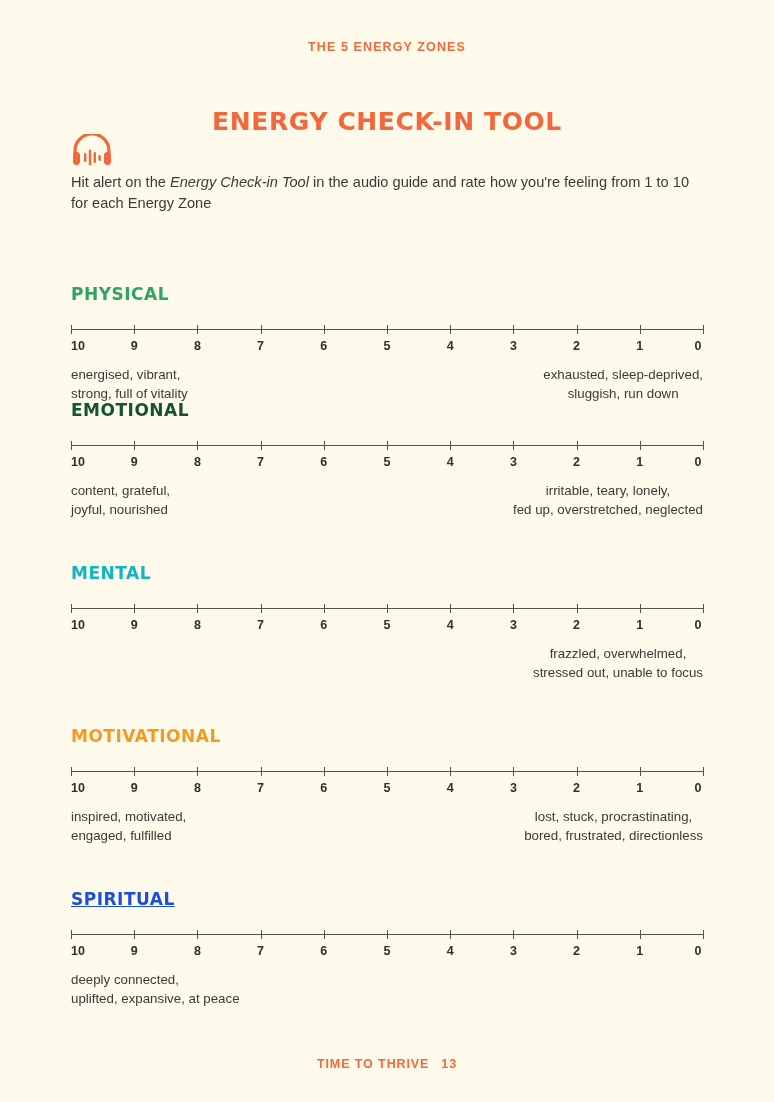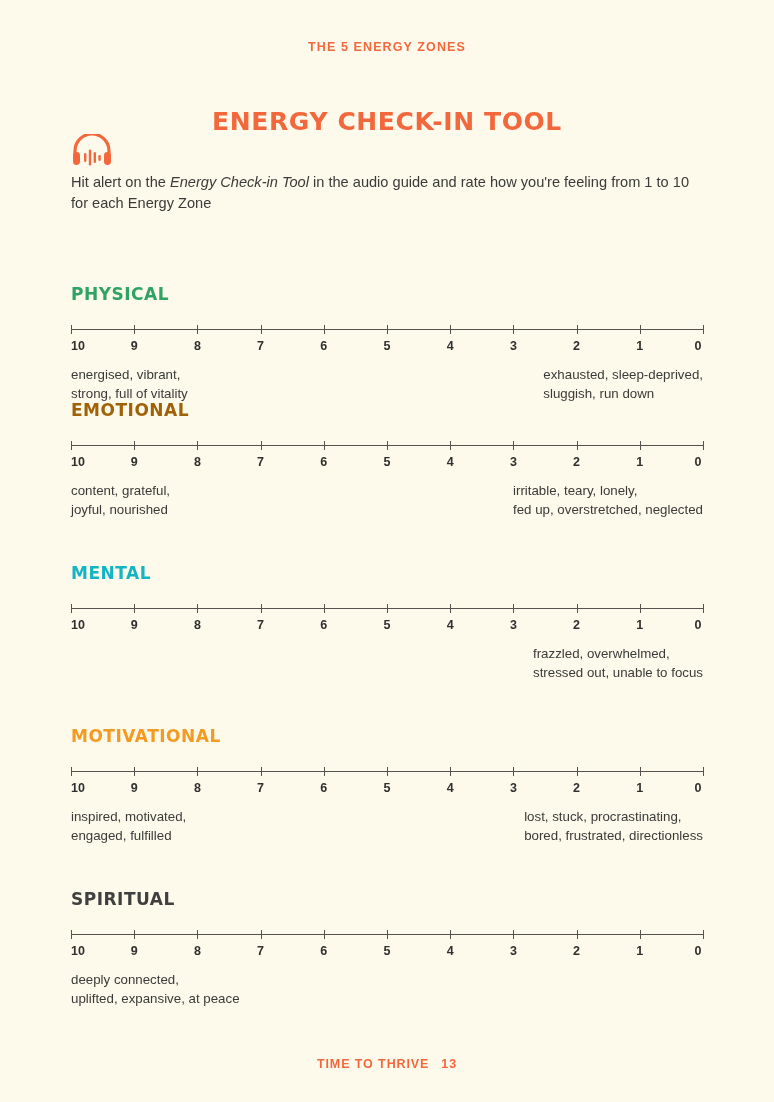--- a/index.html
+++ b/index.html
@@ -112,21 +112,21 @@
     line-height: 19px;
     text-align: left;
     color: #3a3a38;
   }
   .desc-right {
     position: absolute;
     top: 36px;
     right: 0;
     font-size: 13.3px;
     line-height: 19px;
-    text-align: left;
+    text-align: center;
     color: #3a3a38;
   }
   .footer {
     position: absolute;
     bottom: 31px;
     left: 0;
     width: 774px;
     text-align: center;
     font-size: 12.5px;
     font-weight: bold;
@@ -187,21 +187,21 @@
           <div class="tick-label" style="left: 505.6px;">2</div>
           <div class="tick" style="left: 568.8px;"></div>
           <div class="tick-label" style="left: 568.8px;">1</div>
           <div class="tick" style="left: 632px;"></div>
           <div class="tick-label" style="left: 627px;">0</div>
           <div class="desc-left">energised, vibrant,<br>strong, full of vitality</div>
           <div class="desc-right">exhausted, sleep-deprived,<br>sluggish, run down</div>
         </div>
       </div>
       <div class="zone" style="top: 400px;">
-        <div class="zone-title" style="color: #a16207;">EMOTIONAL</div>
+        <div class="zone-title" style="color: #14532d;">EMOTIONAL</div>
         <div class="scale-wrap">
           <div class="axis-line"></div>
           <div class="tick" style="left: 0px;"></div>
           <div class="tick-label" style="left: 7px;">10</div>
           <div class="tick" style="left: 63.2px;"></div>
           <div class="tick-label" style="left: 63.2px;">9</div>
           <div class="tick" style="left: 126.4px;"></div>
           <div class="tick-label" style="left: 126.4px;">8</div>
           <div class="tick" style="left: 189.6px;"></div>
           <div class="tick-label" style="left: 189.6px;">7</div>
@@ -276,21 +276,21 @@
           <div class="tick-label" style="left: 505.6px;">2</div>
           <div class="tick" style="left: 568.8px;"></div>
           <div class="tick-label" style="left: 568.8px;">1</div>
           <div class="tick" style="left: 632px;"></div>
           <div class="tick-label" style="left: 627px;">0</div>
           <div class="desc-left">inspired, motivated,<br>engaged, fulfilled</div>
           <div class="desc-right">lost, stuck, procrastinating,<br>bored, frustrated, directionless</div>
         </div>
       </div>
       <div class="zone" style="top: 889px;">
-        <div class="zone-title" style="color: #404040;">SPIRITUAL</div>
+        <div class="zone-title" style="color: #1d4ed8; text-decoration: underline;">SPIRITUAL</div>
         <div class="scale-wrap">
           <div class="axis-line"></div>
           <div class="tick" style="left: 0px;"></div>
           <div class="tick-label" style="left: 7px;">10</div>
           <div class="tick" style="left: 63.2px;"></div>
           <div class="tick-label" style="left: 63.2px;">9</div>
           <div class="tick" style="left: 126.4px;"></div>
           <div class="tick-label" style="left: 126.4px;">8</div>
           <div class="tick" style="left: 189.6px;"></div>
           <div class="tick-label" style="left: 189.6px;">7</div>

